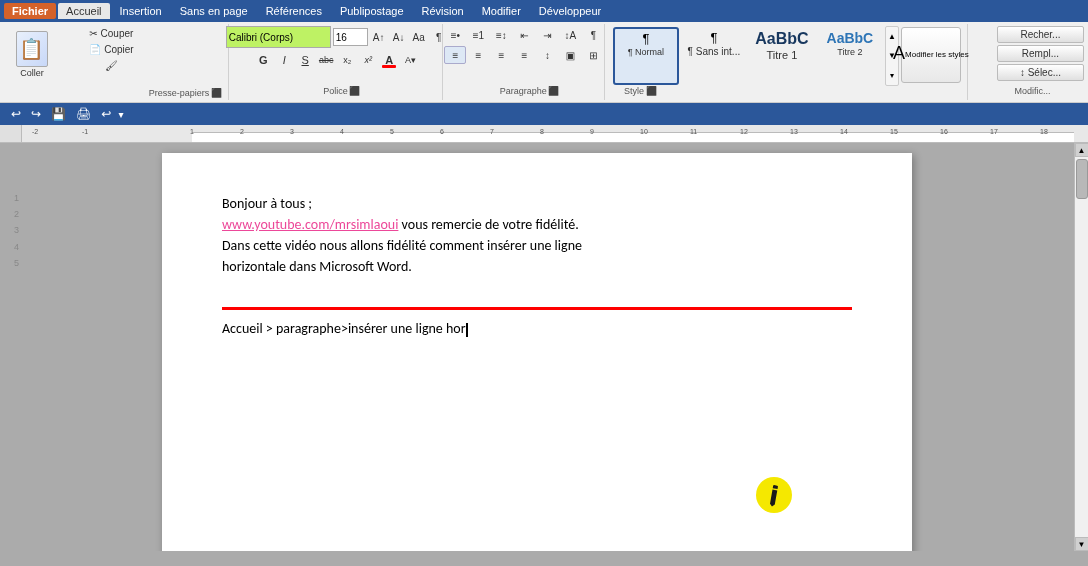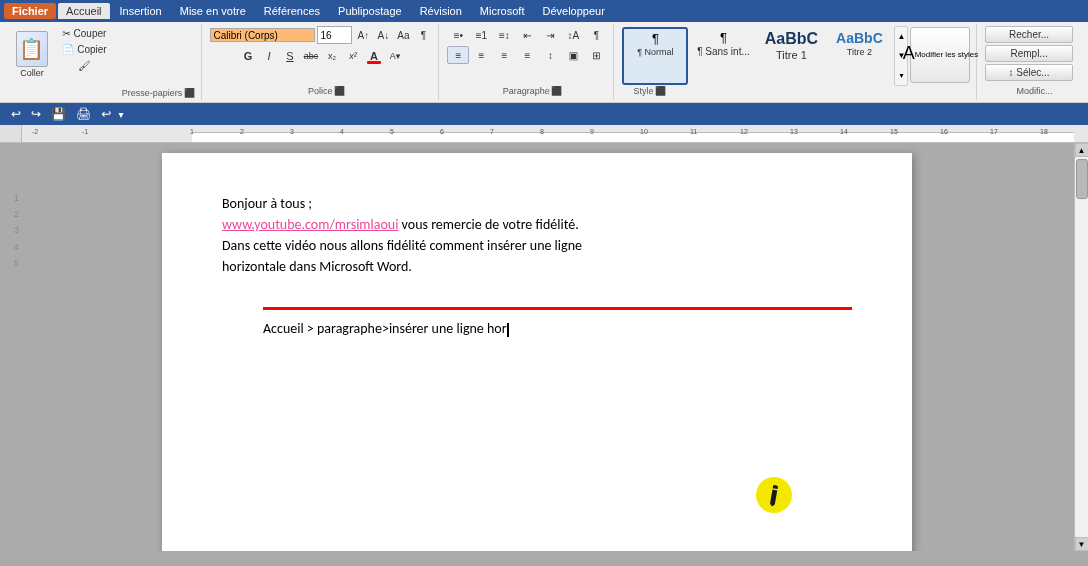--- a/index.html
+++ b/index.html
@@ -98,37 +98,38 @@
       margin-left: 2px;
     }
     .small-btn {
       font-size: 10px;
       background: none;
       border: 1px solid transparent;
       cursor: pointer;
       padding: 1px 3px;
       border-radius: 2px;
       color: #333;
+      margin-left: 27px;
     }
 
     
     .font-group {
       min-width: 170px;
     }
     .font-row {
       display: flex;
       align-items: center;
       gap: 2px;
       margin-bottom: 2px;
     }
     .font-select {
       font-size: 10px;
-      height: 14px;
+      height: 22px;
       border: 1px solid #aaa;
-      background: #fdba74;
+      background: #bef264;
       padding: 0 2px;
       width: 105px;
       cursor: pointer;
     }
     .size-select {
       font-size: 10px;
       height: 18px;
       border: 1px solid #aaa;
       background: white;
       padding: 0 2px;
@@ -352,25 +353,25 @@
       margin: 2px auto;
     }
   </style>
 </head>
 <body>
 
 <div class="menu-bar">
   <div class="menu-item fichier">Fichier</div>
   <div class="menu-item active-tab">Accueil</div>
   <div class="menu-item">Insertion</div>
-  <div class="menu-item">Mise en votre</div>
+  <div class="menu-item">Sans en page</div>
   <div class="menu-item">Références</div>
   <div class="menu-item">Publipostage</div>
   <div class="menu-item">Révision</div>
-  <div class="menu-item">Microsoft</div>
+  <div class="menu-item">Modifier</div>
   <div class="menu-item">Développeur</div>
 </div>
 
 <div class="ribbon">
   <div class="ribbon-content">
 
     <div class="ribbon-group" style="flex-direction:row; align-items:flex-start; padding-bottom:0;">
       <div style="display:flex; flex-direction:row; gap:2px; flex:1;">
         <div class="paste-btn">
           <div class="paste-icon">📋</div>
@@ -556,21 +557,21 @@
     <div class="doc-page">
       <div class="doc-text">
         <p>Bonjour à tous ;</p>
         <p>
           <a class="doc-link">www.youtube.com/mrsimlaoui</a>
           <span> vous remercie de votre fidélité.</span>
         </p>
         <p>Dans cette vidéo nous allons fidélité comment insérer une ligne</p>
         <p>horizontale dans Microsoft Word.</p>
 
-        <div style="margin-top: 30px; margin-left: 41px;">
+        <div style="margin-top: 30px;">
           <hr class="doc-hr">
           <p>
             <span>Accueil &gt; paragraphe&gt;insérer une ligne hor</span><span class="doc-cursor"></span>
           </p>
         </div>
       </div>
 
       <div class="pen-cursor">
         <svg viewBox="0 0 24 24">
           <path d="M3 17.25V21h3.75L17.81 9.94l-3.75-3.75L3 17.25zM20.71 7.04c.39-.39.39-1.02 0-1.41l-2.34-2.34c-.39-.39-1.02-.39-1.41 0l-1.83 1.83 3.75 3.75 1.83-1.83z" fill="#1a1a1a" stroke="none"></path>

